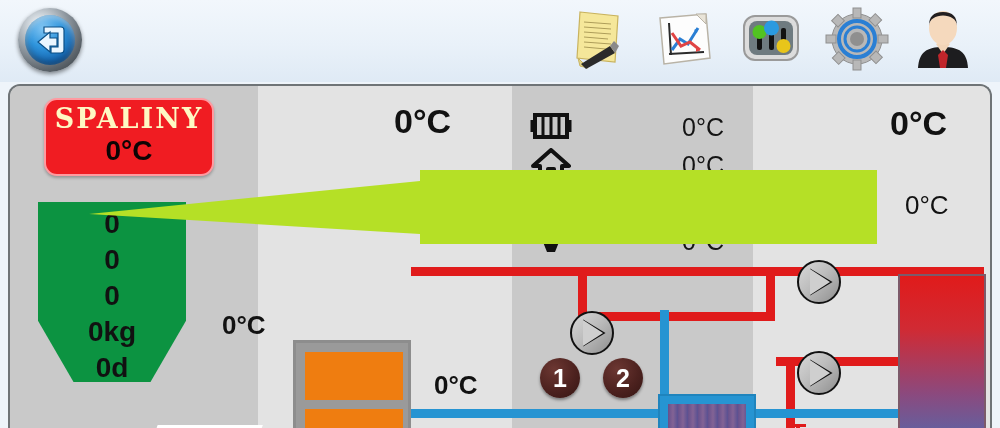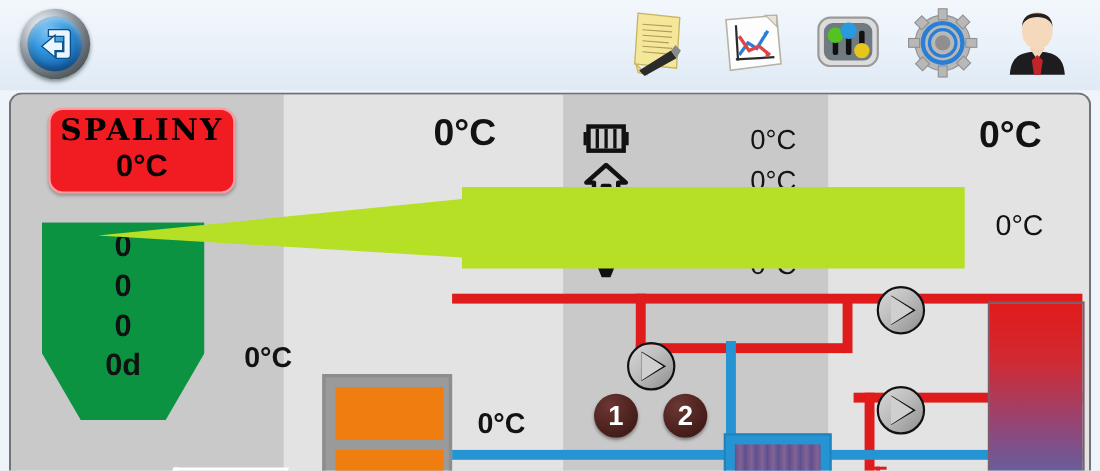--- a/index.html
+++ b/index.html
@@ -54,21 +54,21 @@
   #band-right{left:743px;width:241px;background:#e3e3e3;}
 
   
   #spaliny-badge{
     position:absolute;left:34px;top:12px;width:166px;height:74px;
     background:#f01c22;border:2px solid #ff9aa0;border-radius:13px;
     box-shadow:0 2px 3px rgba(0,0,0,.25);
     text-align:center;cursor:pointer;
   }
   #spaliny-title{
-    font-family:"DejaVu Serif", serif;font-weight:700;font-size:27px;color:#000000;
+    font-family:"DejaVu Serif", serif;font-weight:700;font-size:27px;color:#fef9c3;
     letter-spacing:2px;line-height:32px;margin-top:3px;
   }
   #spaliny-value{
     font-weight:800;font-size:28px;color:#0d0404;line-height:32px;
   }
 
   
   #hopper{
     position:absolute;left:28px;top:116px;width:148px;height:180px;
     background:#0c9341;
@@ -261,20 +261,21 @@
   <div id="spaliny-badge">
     <div id="spaliny-title">SPALINY</div>
     <div id="spaliny-value">0°C</div>
   </div>
 
   <div id="hopper"></div>
   <div id="hopper-values">
     <div>0</div>
     <div>0</div>
     <div>0</div>
+    <div>0kg</div>
     <div>0d</div>
   </div>
 
   <div id="feeder-white"></div>
 
   <div id="boiler">
     <div class="flame-block" style="top:9px;"></div>
     <div class="flame-block" style="top:66px;"></div>
 
   </div>

